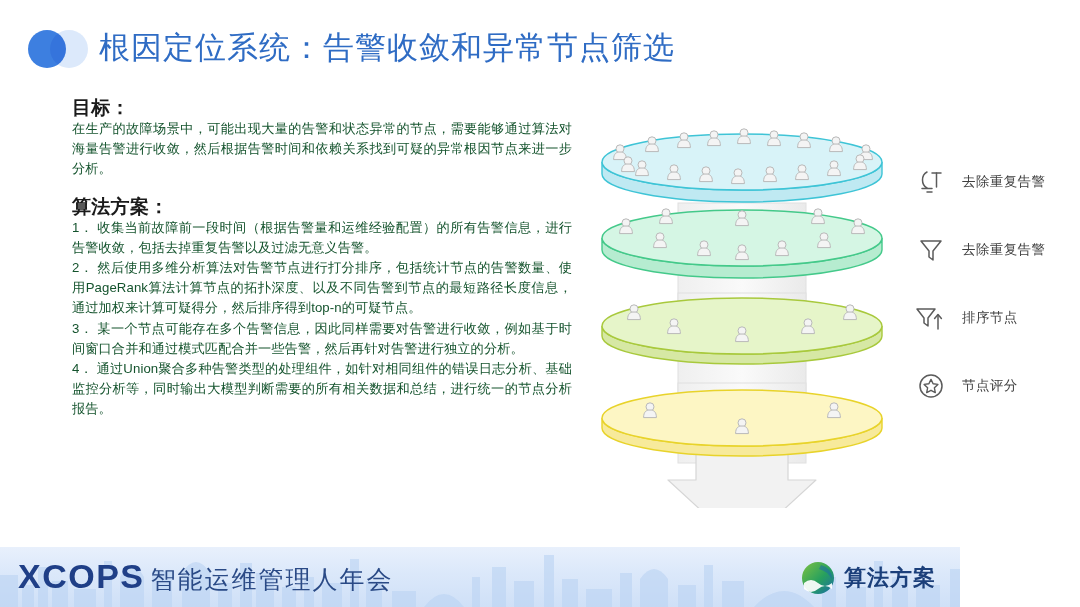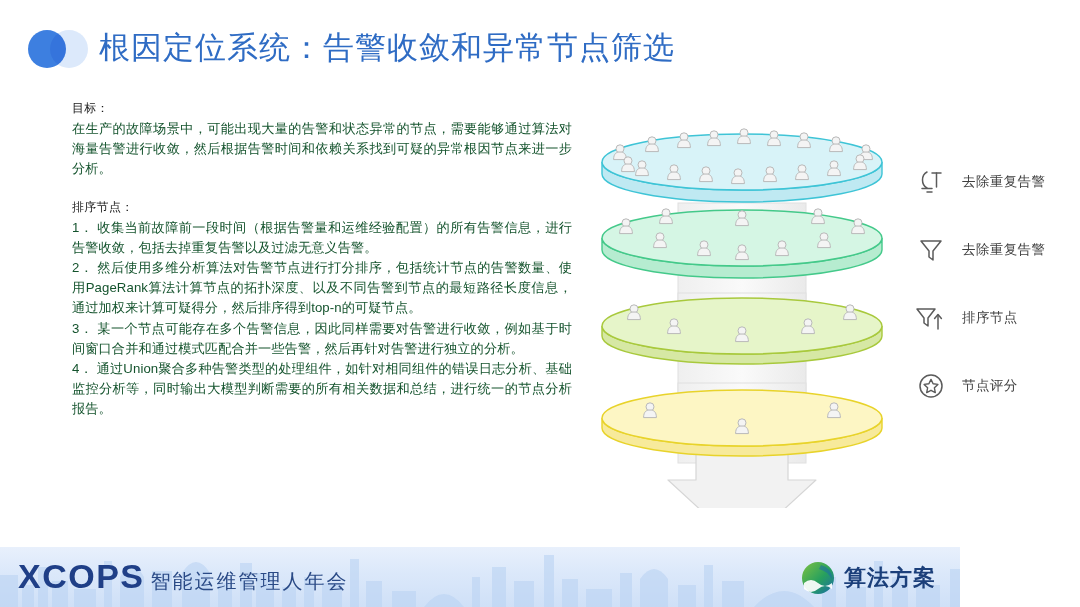--- a/index.html
+++ b/index.html
@@ -18,21 +18,21 @@
   .logo-mark .c2{position:absolute;left:22px;top:0;width:38px;height:38px;border-radius:50%;background:#dce9fb;mix-blend-mode:multiply;}
   .page-title{
     position:absolute;left:99px;top:22px;
     font-size:31px;line-height:52px;letter-spacing:1px;
     color:#2f6cc4;font-weight:500;white-space:nowrap;
   }
 
   
   .text-col{position:absolute;left:72px;top:98px;width:500px;}
   .sec-head{
-    font-size:12px;font-weight:normal;color:#1a1a1a;
+    font-size:19px;font-weight:bold;color:#1a1a1a;
     line-height:20px;margin:0 0 1px 0;letter-spacing:.3px;
   }
   .para{
     font-size:13.2px;color:#14532d;line-height:20.2px;
     margin:0;letter-spacing:.1px;text-align:justify;
   }
   .gap{height:17px;}
 
   
   .diagram{position:absolute;left:592px;top:128px;width:300px;height:380px;}
@@ -51,42 +51,42 @@
     position:absolute;left:0;bottom:0;width:960px;height:60px;
     background:linear-gradient(180deg,#e8f0fc 0%,#dbe8fa 45%,#cfe0f7 100%);
     overflow:hidden;
   }
   .footer .skyline{position:absolute;left:0;bottom:0;width:1080px;height:60px;opacity:.85;}
   .brand{position:absolute;left:18px;top:10px;display:flex;align-items:baseline;}
   .brand-x{
     font-size:34px;font-weight:bold;color:#1f3f87;letter-spacing:1.5px;
     font-family:"Liberation Sans","DejaVu Sans",sans-serif;
   }
-  .brand-cn{font-size:20px;color:#2a4a86;margin-left:6px;letter-spacing:2px;}
+  .brand-cn{font-size:25px;color:#2a4a86;margin-left:6px;letter-spacing:2px;}
   .sponsor{position:absolute;right:24px;top:12px;display:flex;align-items:center;}
   .sponsor-name{font-size:22px;font-weight:bold;color:#1b3f7a;margin-left:7px;letter-spacing:1px;}
 </style>
 </head>
 <body>
 
 <div class="slide">
 
   <div class="header">
     <div class="logo-mark">
       <div class="c1"></div>
       <div class="c2"></div>
     </div>
     <div class="page-title">根因定位系统：告警收敛和异常节点筛选</div>
   </div>
 
   <div class="text-col">
     <p class="sec-head">目标：</p>
     <p class="para">在生产的故障场景中，可能出现大量的告警和状态异常的节点，需要能够通过算法对海量告警进行收敛，然后根据告警时间和依赖关系找到可疑的异常根因节点来进一步分析。</p>
     <div class="gap"></div>
-    <p class="sec-head">排序节点：</p>
+    <p class="sec-head">算法方案：</p>
     <p class="para">1． 收集当前故障前一段时间（根据告警量和运维经验配置）的所有告警信息，进行告警收敛，包括去掉重复告警以及过滤无意义告警。</p>
     <p class="para">2． 然后使用多维分析算法对告警节点进行打分排序，包括统计节点的告警数量、使用PageRank算法计算节点的拓扑深度、以及不同告警到节点的最短路径长度信息，通过加权来计算可疑得分，然后排序得到top-n的可疑节点。</p>
     <p class="para">3． 某一个节点可能存在多个告警信息，因此同样需要对告警进行收敛，例如基于时间窗口合并和通过模式匹配合并一些告警，然后再针对告警进行独立的分析。</p>
     <p class="para">4． 通过Union聚合多种告警类型的处理组件，如针对相同组件的错误日志分析、基础监控分析等，同时输出大模型判断需要的所有相关数据和总结，进行统一的节点分析报告。</p>
   </div>
 
   <div class="diagram">
     <svg width="300" height="380" viewBox="0 0 300 380">
       <defs>
         <g id="person">

